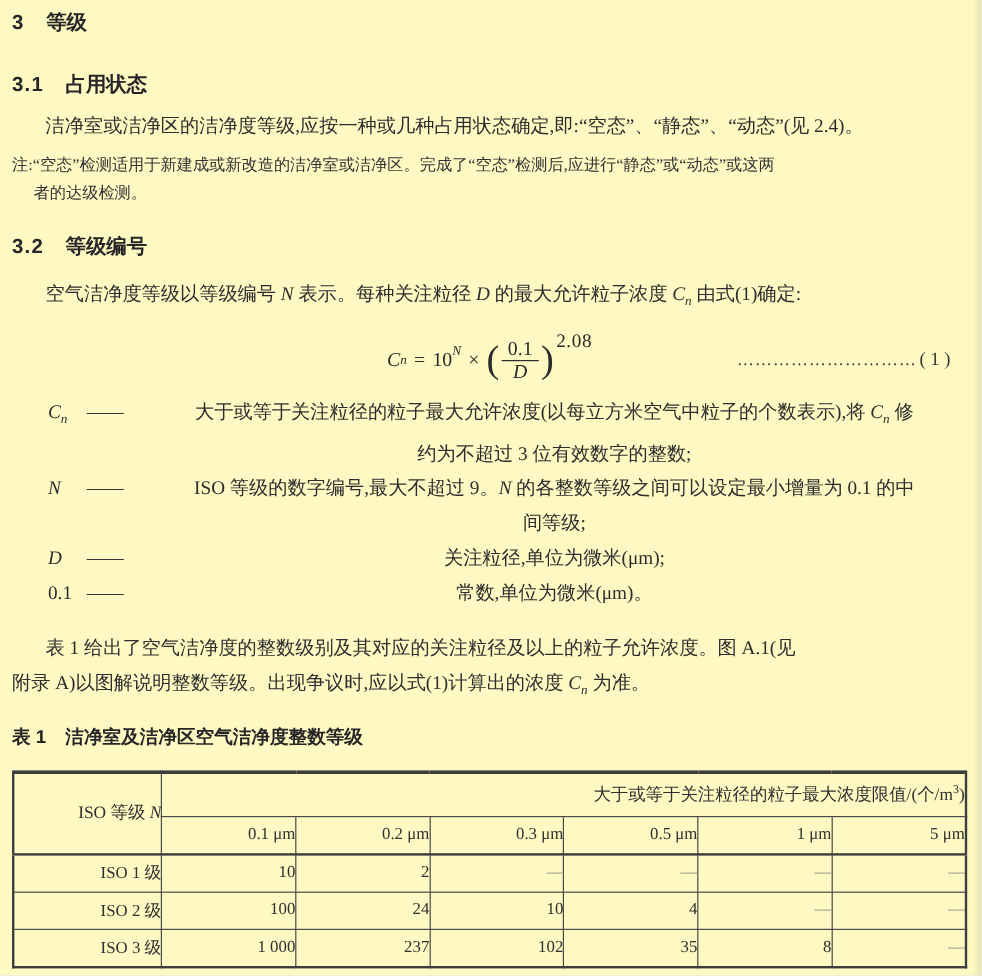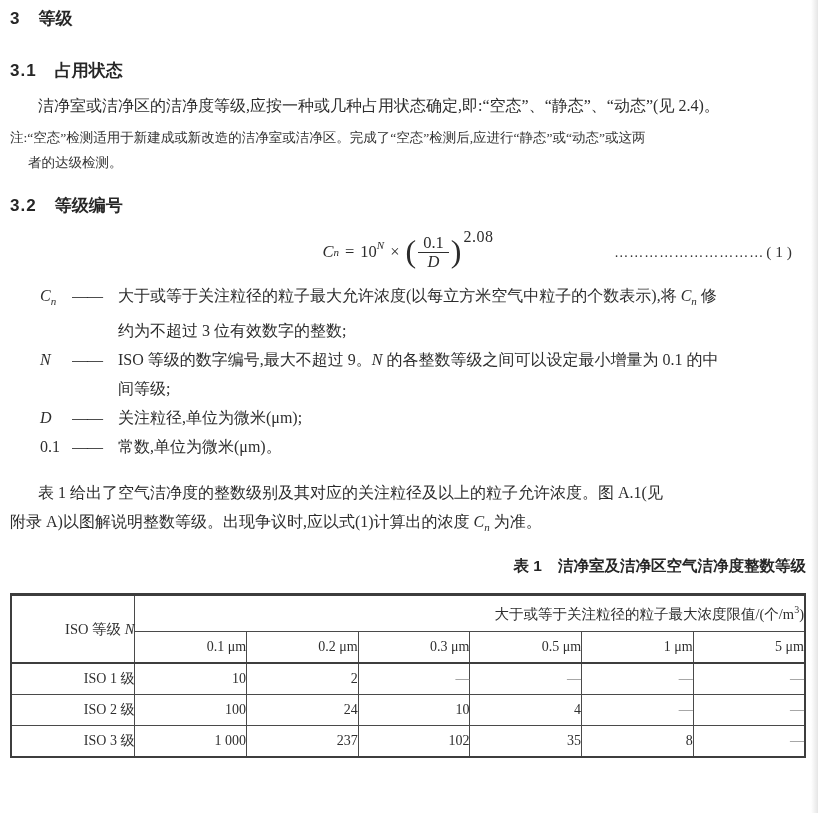--- a/index.html
+++ b/index.html
@@ -1,20 +1,20 @@
 <!DOCTYPE html>
 <html><head>
 <meta charset="utf-8">
 <style>
   html,body{margin:0;padding:0;background:#e8e8e6;}
   .page{
     position:relative;
     width:818px;height:813px;
     margin:0 auto;
-    background:#ffffff;
+    background:#fef9c3;
     color:#2d2d2d;
     font-family:"Liberation Serif","DejaVu Serif",serif;
     font-size:16px;
     box-sizing:border-box;
     padding:6px 12px 0 10px;
     overflow:hidden;
   }
   .page::after{
     content:"";position:absolute;top:0;right:0;width:7px;height:100%;
     background:linear-gradient(to right, rgba(0,0,0,0) 0%, rgba(0,0,0,0.10) 100%);
@@ -28,21 +28,21 @@
   .h-3{margin-top:2px;}
   .h-31{margin-top:31px;}
   .h-32{margin-top:20px;}
   .para{margin:0;line-height:25px;}
   .p-occ{margin-top:12px;text-indent:28px;}
   .p-class{margin-top:17px;text-indent:28px;}
   .var{font-style:italic;font-family:"Liberation Serif","DejaVu Serif",serif;}
   sub.var{font-size:11px;}
   sup.var{font-size:11px;}
   .note{margin-top:7px;font-size:13.5px;line-height:25px;color:#333;}
-  .note .nline2{padding-left:18px;}
+  .note .nline2{padding-left:18px;font-family:Liberation Mono, monospace;}
 
   
   .formula-row{position:relative;margin-top:10px;height:52px;display:flex;align-items:center;justify-content:center;}
   .formula{display:inline-flex;align-items:center;font-size:16.5px;color:#2b2b2b;}
   .formula .op{margin:0 6px;}
   .formula .paren{font-size:32px;font-weight:400;line-height:32px;position:relative;top:-1px;font-family:"Liberation Serif",serif;}
   .frac{display:inline-block;vertical-align:middle;text-align:center;margin:0 2px;}
   .frac .fnum{display:block;padding:0 5px 1px 5px;border-bottom:1.4px solid #2d2d2d;line-height:17px;}
   .frac .fden{display:block;line-height:18px;}
   .oexp{font-size:16px;position:relative;top:-15px;margin-left:2px;letter-spacing:0.5px;}
@@ -51,27 +51,27 @@
   .eq-leader .dots{font-size:14px;letter-spacing:1px;}
   .eq-leader .eqnum{font-size:15.5px;margin-left:2px;}
 
   .where{margin-top:4px;margin-left:30px;line-height:24px;}
 
   
   .defs{margin-left:30px;margin-top:3px;}
   .def{display:flex;line-height:29px;}
   .dterm{width:32px;flex:none;}
   .ddash{width:46px;flex:none;letter-spacing:-1px;overflow:hidden;white-space:nowrap;}
-  .dbody{flex:1;}
+  .dbody{flex:1;text-align:center;}
 
   .p-tbl{margin-top:17px;line-height:29px;}
   .p-tbl .l1{text-indent:28px;}
 
   .tcaption{
-    margin-top:14px;text-align:right;
+    margin-top:14px;text-align:left;
     font-family:"Liberation Sans","DejaVu Sans",sans-serif;
     font-weight:bold;font-size:15.5px;color:#262626;line-height:20px;
   }
   .tcaption .cap-gap{display:inline-block;width:16px;}
 
   
   table.cls{
     width:100%;margin-top:17px;border-collapse:collapse;table-layout:fixed;
     font-size:14px;color:#2f2f2f;
   }
@@ -105,20 +105,21 @@
 
   <div class="note">
     <div class="nline1">注:“空态”检测适用于新建成或新改造的洁净室或洁净区。完成了“空态”检测后,应进行“静态”或“动态”或这两</div>
     <div class="nline2">者的达级检测。</div>
   </div>
 
   <div class="sec-h h-32">
     <span class="num">3.2</span><span>等级编号</span>
   </div>
 
+  <p class="para p-class"><span>空气洁净度等级以等级编号 </span><span class="var">N</span><span> 表示。每种关注粒径 </span><span class="var">D</span><span> 的最大允许粒子浓度 </span><span class="var">C</span><sub class="var">n</sub><span> 由式(1)确定:</span></p>
 
   <div class="formula-row">
     <span class="formula">
       <span class="var">C</span>
         <sub class="var">n</sub>
       <span class="op">=</span>
       <span>10</span>
         <sup class="var exp1">N</sup>
       <span class="op">×</span>
       <span class="paren">(</span>

